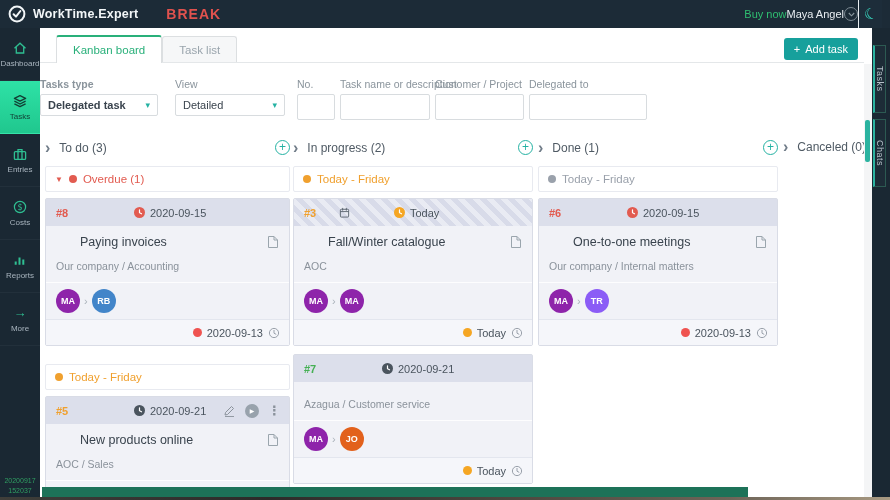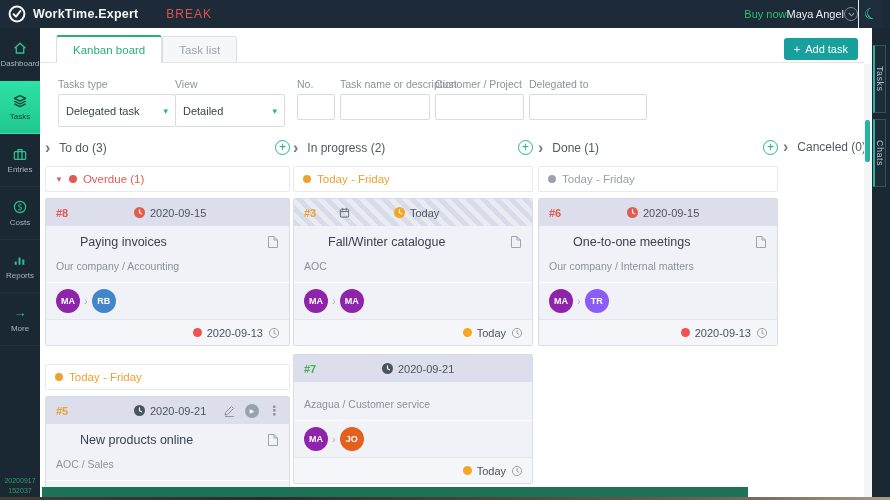--- a/index.html
+++ b/index.html
@@ -5,21 +5,21 @@
   * { margin:0; padding:0; box-sizing:border-box; }
   html,body { width:890px; height:500px; overflow:hidden; background:#fff;
     font-family:"Liberation Sans","DejaVu Sans",sans-serif; }
 
   
   #header { position:absolute; left:0; top:0; width:890px; height:28px;
     background:#1c2b37; display:flex; align-items:center; z-index:10; }
   .logo-wrap { display:flex; align-items:center; gap:7px; padding-left:8px; }
   .logo-svg { display:block; }
   .app-name { color:#f2f6f8; font-size:12.5px; font-weight:700; letter-spacing:.2px; }
-  .break-label { color:#e0524e; font-size:12px; font-weight:400; letter-spacing:1px; margin-left:28px; }
+  .break-label { color:#e0524e; font-size:14px; font-weight:700; letter-spacing:1px; margin-left:28px; }
   .header-right { margin-left:auto; display:flex; align-items:center; padding-right:8px; height:100%; }
   .buy-now { color:#2fbf71; font-size:11px; }
   .user-name { color:#e8edf1; font-size:11px; }
   .user-chevron { width:14px; height:14px; border:1px solid #7d8a93; border-radius:50%;
     display:flex; align-items:center; justify-content:center; }
   .moon-box { width:24px; height:28px; border-left:1px solid #e9eef1; display:flex;
     align-items:center; justify-content:center; background:#1d2d3a; }
   .moon { color:#38e0c6; font-size:15px; transform:rotate(-12deg); }
 
   
@@ -57,21 +57,21 @@
   .tab.active { background:#fff; color:#29b07a; border-top:2px solid #29b07a;
     position:relative; z-index:2; margin-bottom:-1px; height:28px; }
 
   .add-task-btn { position:absolute; top:10px; right:14px; height:22px; background:#17a09c;
     color:#fff; font-size:11px; border:none; border-radius:3px; padding:0 10px;
     display:flex; align-items:center; gap:5px; cursor:pointer; }
 
   .filters { position:absolute; left:0; top:50px; width:100%; height:46px; }
   .ffield { position:absolute; top:0; }
   .flabel { font-size:10.5px; color:#8a949c; margin-bottom:4px; white-space:nowrap; }
-  .fselect { height:33px; border:1px solid #d8dcdf; border-radius:2px; background:#fff;
+  .fselect { height:22px; border:1px solid #d8dcdf; border-radius:2px; background:#fff;
     display:flex; align-items:center; justify-content:space-between; padding:0 7px;
     font-size:11px; color:#39434d; cursor:pointer; }
   .fselect .sel-arrow { color:#25b2a3; font-size:9px; }
   .finput { height:26px; width:100%; border:1px solid #d8dcdf; border-radius:2px;
     font-size:11px; padding:0 6px; color:#39434d; }
 
   .col-head { position:absolute; top:112px; display:flex; align-items:center; gap:9px; }
   .col-chevron { color:#707c88; font-size:16px; font-weight:700; line-height:14px; cursor:pointer; }
   .col-title { font-size:12px; color:#4f5a64; }
   .col-plus { margin-left:auto; width:15px; height:15px; border:1.5px solid #25b2a3;
@@ -219,21 +219,21 @@
     <div class="tab active">Kanban board</div>
     <div class="tab inactive">Task list</div>
   </div>
 
   <button class="add-task-btn">
     <span>+</span>
     <span>Add task</span>
   </button>
 
   <div class="filters">
-    <div class="ffield" style="left:18px;width:118px;">
+    <div class="ffield" style="left:0;width:118px;font-weight:bold;">
       <div class="flabel">Tasks type</div>
       <div class="fselect">
         <span>Delegated task</span>
         <span class="sel-arrow">▾</span>
       </div>
     </div>
     <div class="ffield" style="left:135px;width:110px;">
       <div class="flabel">View</div>
       <div class="fselect">
         <span>Detailed</span>

